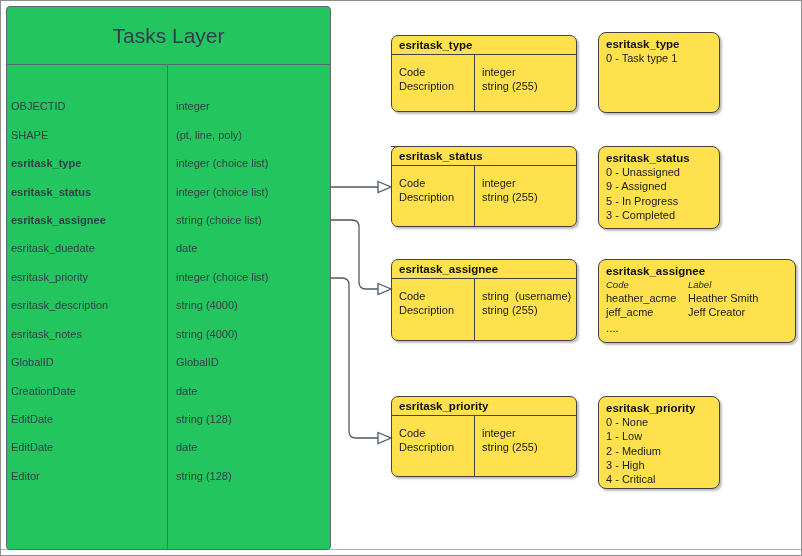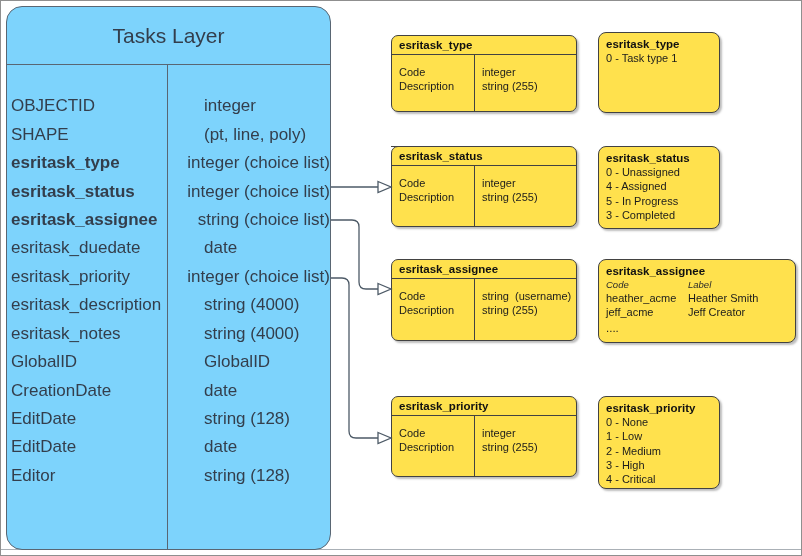--- a/index.html
+++ b/index.html
@@ -10,30 +10,30 @@
     border:1px solid #8f8f8f;
     background:#ffffff;
     font-family:"Liberation Sans", sans-serif;
     overflow:hidden;
   }
   .bottom-line{position:absolute;left:0;right:0;top:548px;height:1px;background:#aab0b6;}
 
   
   .main-table{
     position:absolute;left:5px;top:5px;width:325px;height:544px;
-    box-sizing:border-box;border:1px solid #596673;border-radius:16px;background:#7dd3fc;
+    box-sizing:border-box;border:1px solid #596673;border-radius:4px;background:#22c55e;
   }
   .mt-title{
     height:57px;border-bottom:1px solid #596673;
     display:flex;align-items:center;justify-content:center;
     font-size:21px;color:#333e4c;
   }
   .mt-divider{position:absolute;left:160px;top:58px;bottom:0;width:1px;background:#596673;}
   .mt-rows{position:absolute;left:0;right:0;top:58px;padding-top:27px;}
-  .mt-row{height:28.45px;display:flex;align-items:center;font-size:17px;color:#333e4c;gap:28px;}
+  .mt-row{height:28.45px;display:flex;align-items:center;font-size:11px;color:#333e4c;}
   .mt-row.bold .mt-name{font-weight:bold;}
   .mt-name{width:160px;padding-left:4px;box-sizing:border-box;white-space:nowrap;}
   .mt-type{padding-left:9px;white-space:nowrap;}
 
   
   .codebox{
     position:absolute;left:390px;width:186px;box-sizing:border-box;
     background:#ffe14d;border:1.4px solid #424242;border-radius:7px;
     box-shadow:2px 2px 2px rgba(110,110,110,.45);
   }
@@ -205,21 +205,21 @@
   </div>
 
   <div class="legend lg-type">
     <div class="lg-hdr">esritask_type</div>
     <div class="lg-item">0 - Task type 1</div>
   </div>
 
   <div class="legend lg-status">
     <div class="lg-hdr">esritask_status</div>
     <div class="lg-item">0 - Unassigned</div>
-    <div class="lg-item">4 - Assigned</div>
+    <div class="lg-item">9 - Assigned</div>
     <div class="lg-item">5 - In Progress</div>
     <div class="lg-item">3 - Completed</div>
   </div>
 
   <div class="legend lg-assignee">
     <div class="lg-hdr">esritask_assignee</div>
     <div class="lg-cols">
       <div class="lg-colhdr">Code</div>
       <div class="lg-colhdr">Label</div>
       <div class="lg-cell">heather_acme</div>

